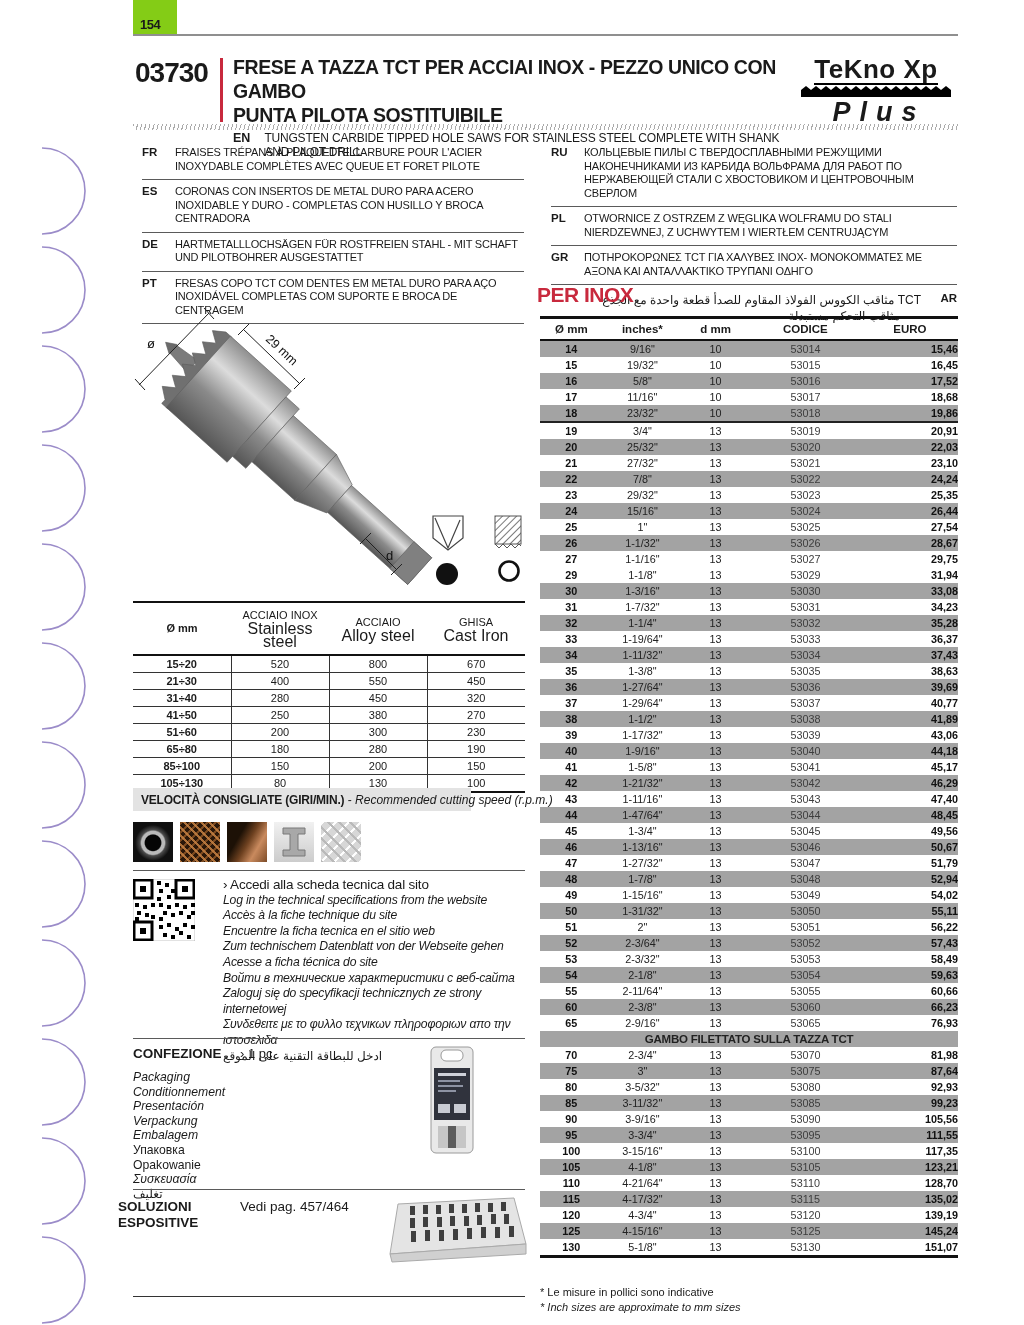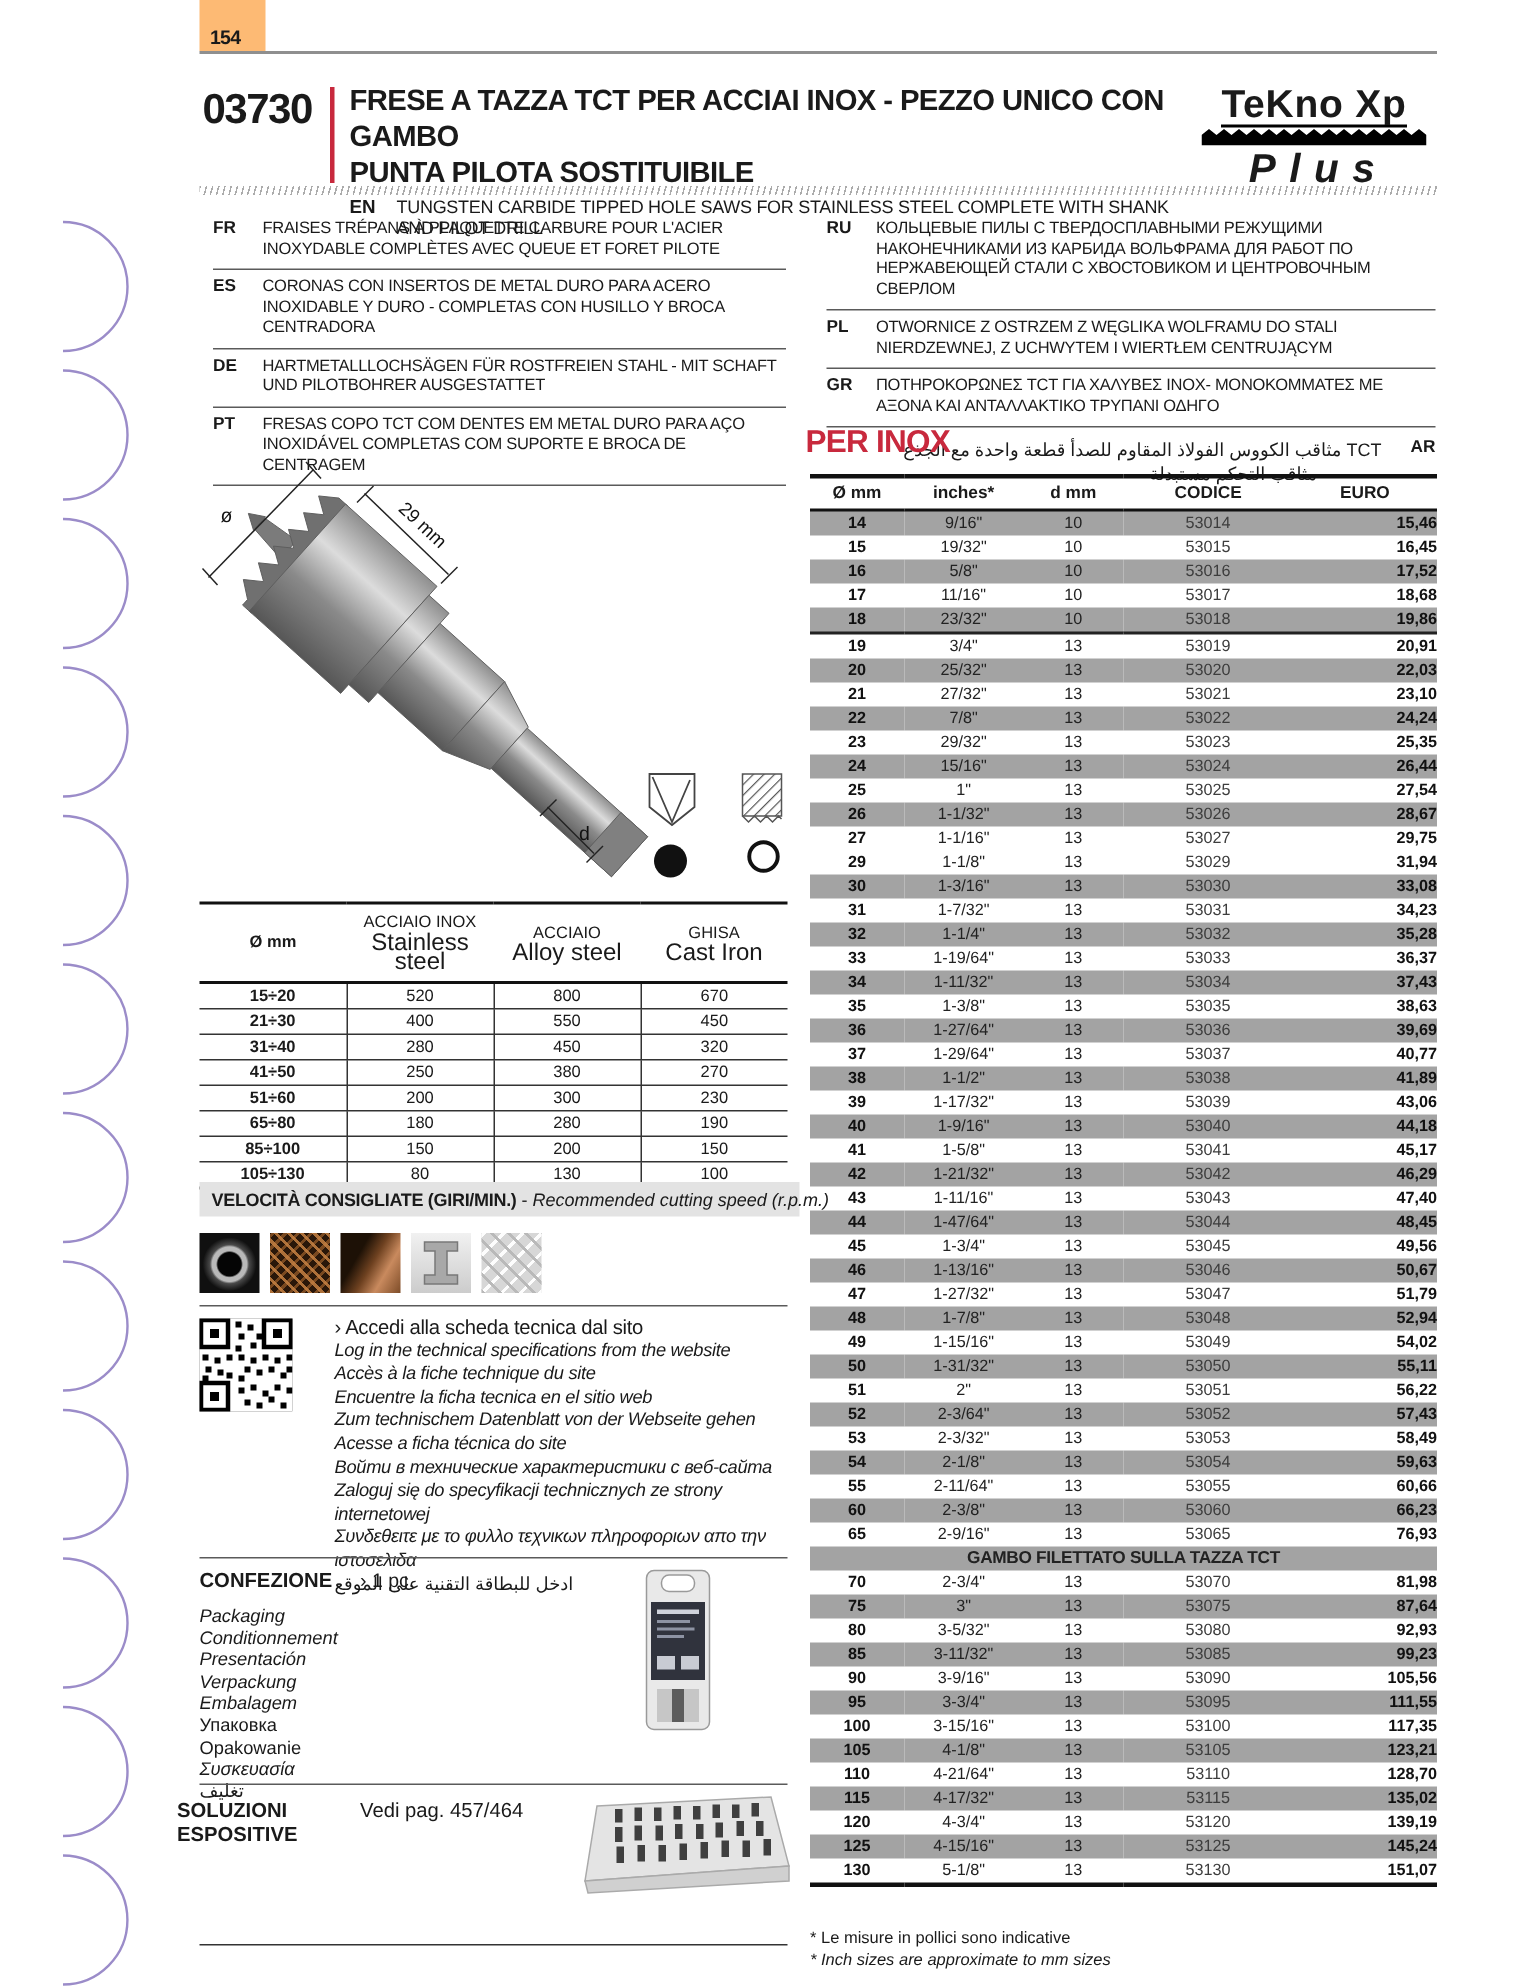--- a/index.html
+++ b/index.html
@@ -6,21 +6,21 @@
   body{
     width:1024px;height:1325px;position:relative;background:#fff;
     font-family:"Liberation Sans",sans-serif;color:#1a1a1a;overflow:hidden;
   }
   .abs{position:absolute}
 
   
   #arc-strip{left:0;top:0;width:110px;height:1325px;pointer-events:none}
 
   
-  .pink-box{left:133px;top:0;width:44px;height:34px;background:#fdba74;
+  .pink-box{left:133px;top:0;width:44px;height:34px;background:#84cc16;
     display:flex;align-items:flex-end;padding:0 0 2px 7px;box-sizing:border-box;
     font-size:13px;font-weight:bold;letter-spacing:-0.5px}
   .top-line{left:133px;top:34px;width:825px;height:2px;background:#8f8f8f}
 
   
   .prod-code{left:135px;top:57px;font-size:28px;font-weight:bold;letter-spacing:-1px}
   .red-bar{left:220px;top:58px;width:3px;height:64px;background:#c8293d}
   .title-block{left:233px;top:55px;width:560px}
   .title-line{font-size:19.5px;font-weight:bold;line-height:24px;letter-spacing:-0.4px}
   .en-row{margin-top:4px;font-size:12px;display:flex;align-items:baseline}
@@ -37,40 +37,40 @@
 
   
   .lang-col{display:block}
   #lang-left{left:142px;top:141px;width:382px}
   #lang-right{left:551px;top:141px;width:406px}
   .lang-row{display:flex;padding:5px 0 6px 0;border-bottom:1px solid #5a5a5a}
   .lang-code{width:33px;flex:none;font-weight:bold;font-size:11.5px;line-height:13.5px}
   .lang-text{font-size:11px;line-height:13.5px;letter-spacing:-0.2px}
   .ar-row{display:flex;justify-content:flex-end;padding-top:7px;border-bottom:none}
   .ar-text{font-size:12px;line-height:16px;text-align:right}
-  .ar-text .l2{display:block;margin-right:43px}
+  .ar-text .l2{display:block;margin-right:21px}
   .ar-code{width:26px;flex:none;font-weight:bold;font-size:11.5px;margin-left:10px;text-align:right}
 
   
   #figure-svg{left:133px;top:298px}
 
   
   .speed-table{left:133px;top:601px;width:392px;border-collapse:collapse;table-layout:fixed}
   .speed-table th{border-top:2.5px solid #111;border-bottom:2px solid #111;
     font-weight:normal;font-size:11px;line-height:13px;padding:6px 0;text-align:center}
   .speed-table th .h1{display:block}
   .speed-table th .h2{display:block;font-size:16px}
   .speed-table th:first-child .h1{font-weight:bold}
   .speed-table td{border:1px solid #333;border-left:none;font-size:11px;height:16px;
     text-align:center;padding:0}
   .speed-table td:last-child{border-right:none}
   .speed-table td.range{font-weight:bold;border-left:none}
   .speed-table tr:last-child td{border-bottom:2px solid #111}
 
-  .speed-bar{left:133px;top:788px;width:400px;height:23px;background:#e3e3e3;
+  .speed-bar{left:133px;top:788px;width:338px;height:23px;background:#e3e3e3;
     display:flex;align-items:center;padding-left:8px;box-sizing:border-box;font-size:12px;white-space:pre}
   .speed-bar .b{font-weight:bold;letter-spacing:-0.2px}
   .speed-bar .i{font-style:italic}
 
   
   .materials{left:133px;top:822px;display:flex;gap:7px}
   .mat{width:40px;height:40px}
   .mat-ring{background:radial-gradient(circle at 50% 52%,#050505 0 27%,#b9b9b9 31% 40%,#4a4a4a 45%,#101010 62%)}
   .mat-mesh{background:
     repeating-linear-gradient(45deg,rgba(196,128,66,.85) 0 2px,transparent 2px 6px),

